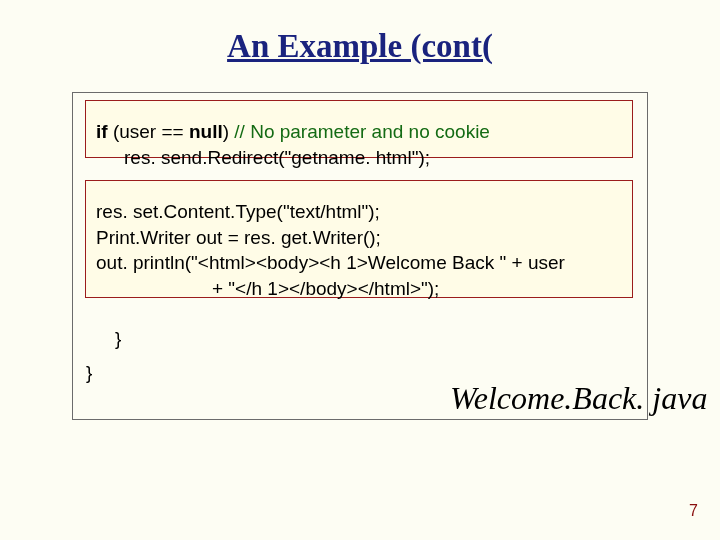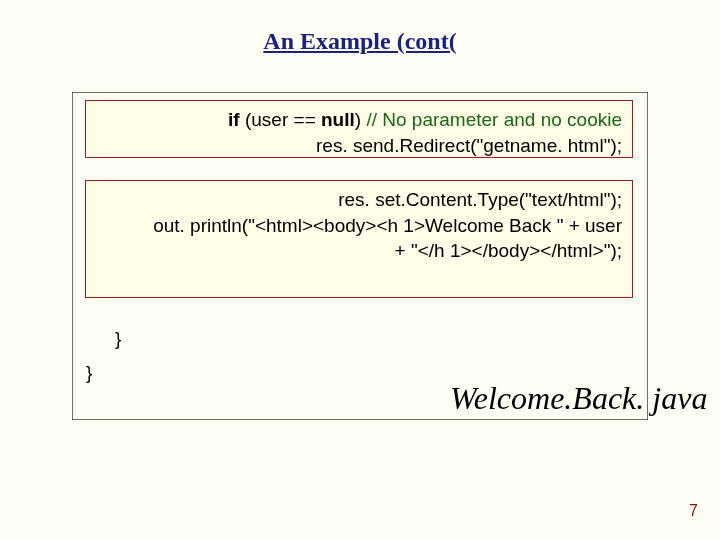--- a/index.html
+++ b/index.html
@@ -18,43 +18,42 @@
     box-sizing: border-box;
   }
   .title {
     position: absolute;
     top: 28px;
     left: 0;
     width: 100%;
     text-align: center;
     font-family: "Times New Roman", Times, serif;
     font-weight: bold;
-    font-size: 24px;
+    font-size: 33px;
     color: #1a237e;
     text-decoration: underline;
   }
   .outer-box {
     position: absolute;
     left: 72px;
     top: 92px;
     width: 576px;
     height: 328px;
     border: 1px solid #6b6b6b;
     box-sizing: border-box;
     background: transparent;
   }
   .inner-box {
     position: absolute;
     border: 1px solid #9b1c1c;
     background: #fffce7;
     box-sizing: border-box;
-    padding: 6px 10px;
+    padding: 18px 10px;
     font-size: 19px;
     line-height: 1.35;
-    text-align: right;
   }
   .box1 {
     left: 85px;
     top: 100px;
     width: 548px;
     height: 58px;
   }
   .box2 {
     left: 85px;
     top: 180px;
@@ -108,20 +107,21 @@
 
   <div class="inner-box box1">
     <span>
       <span class="kw">if</span><span> (user == </span><span class="kw">null</span><span>)   </span><span class="comment">// No parameter and no cookie</span>
     </span>
     <span class="indent1">res. send.Redirect("getname. html");</span>
   </div>
 
   <div class="inner-box box2">
     <span style="display:block;">res. set.Content.Type("text/html");</span>
+    <span style="display:block;">Print.Writer out = res. get.Writer();</span>
     <span style="display:block;">out. println("&lt;html&gt;&lt;body&gt;&lt;h 1&gt;Welcome Back " + user</span>
     <span class="indent2">+ "&lt;/h 1&gt;&lt;/body&gt;&lt;/html&gt;");</span>
   </div>
 
   <div class="brace-close1">}</div>
   <div class="brace-close2">}</div>
 
   <div class="caption">Welcome.Back. java</div>
 
   <div class="page-num">7</div>

